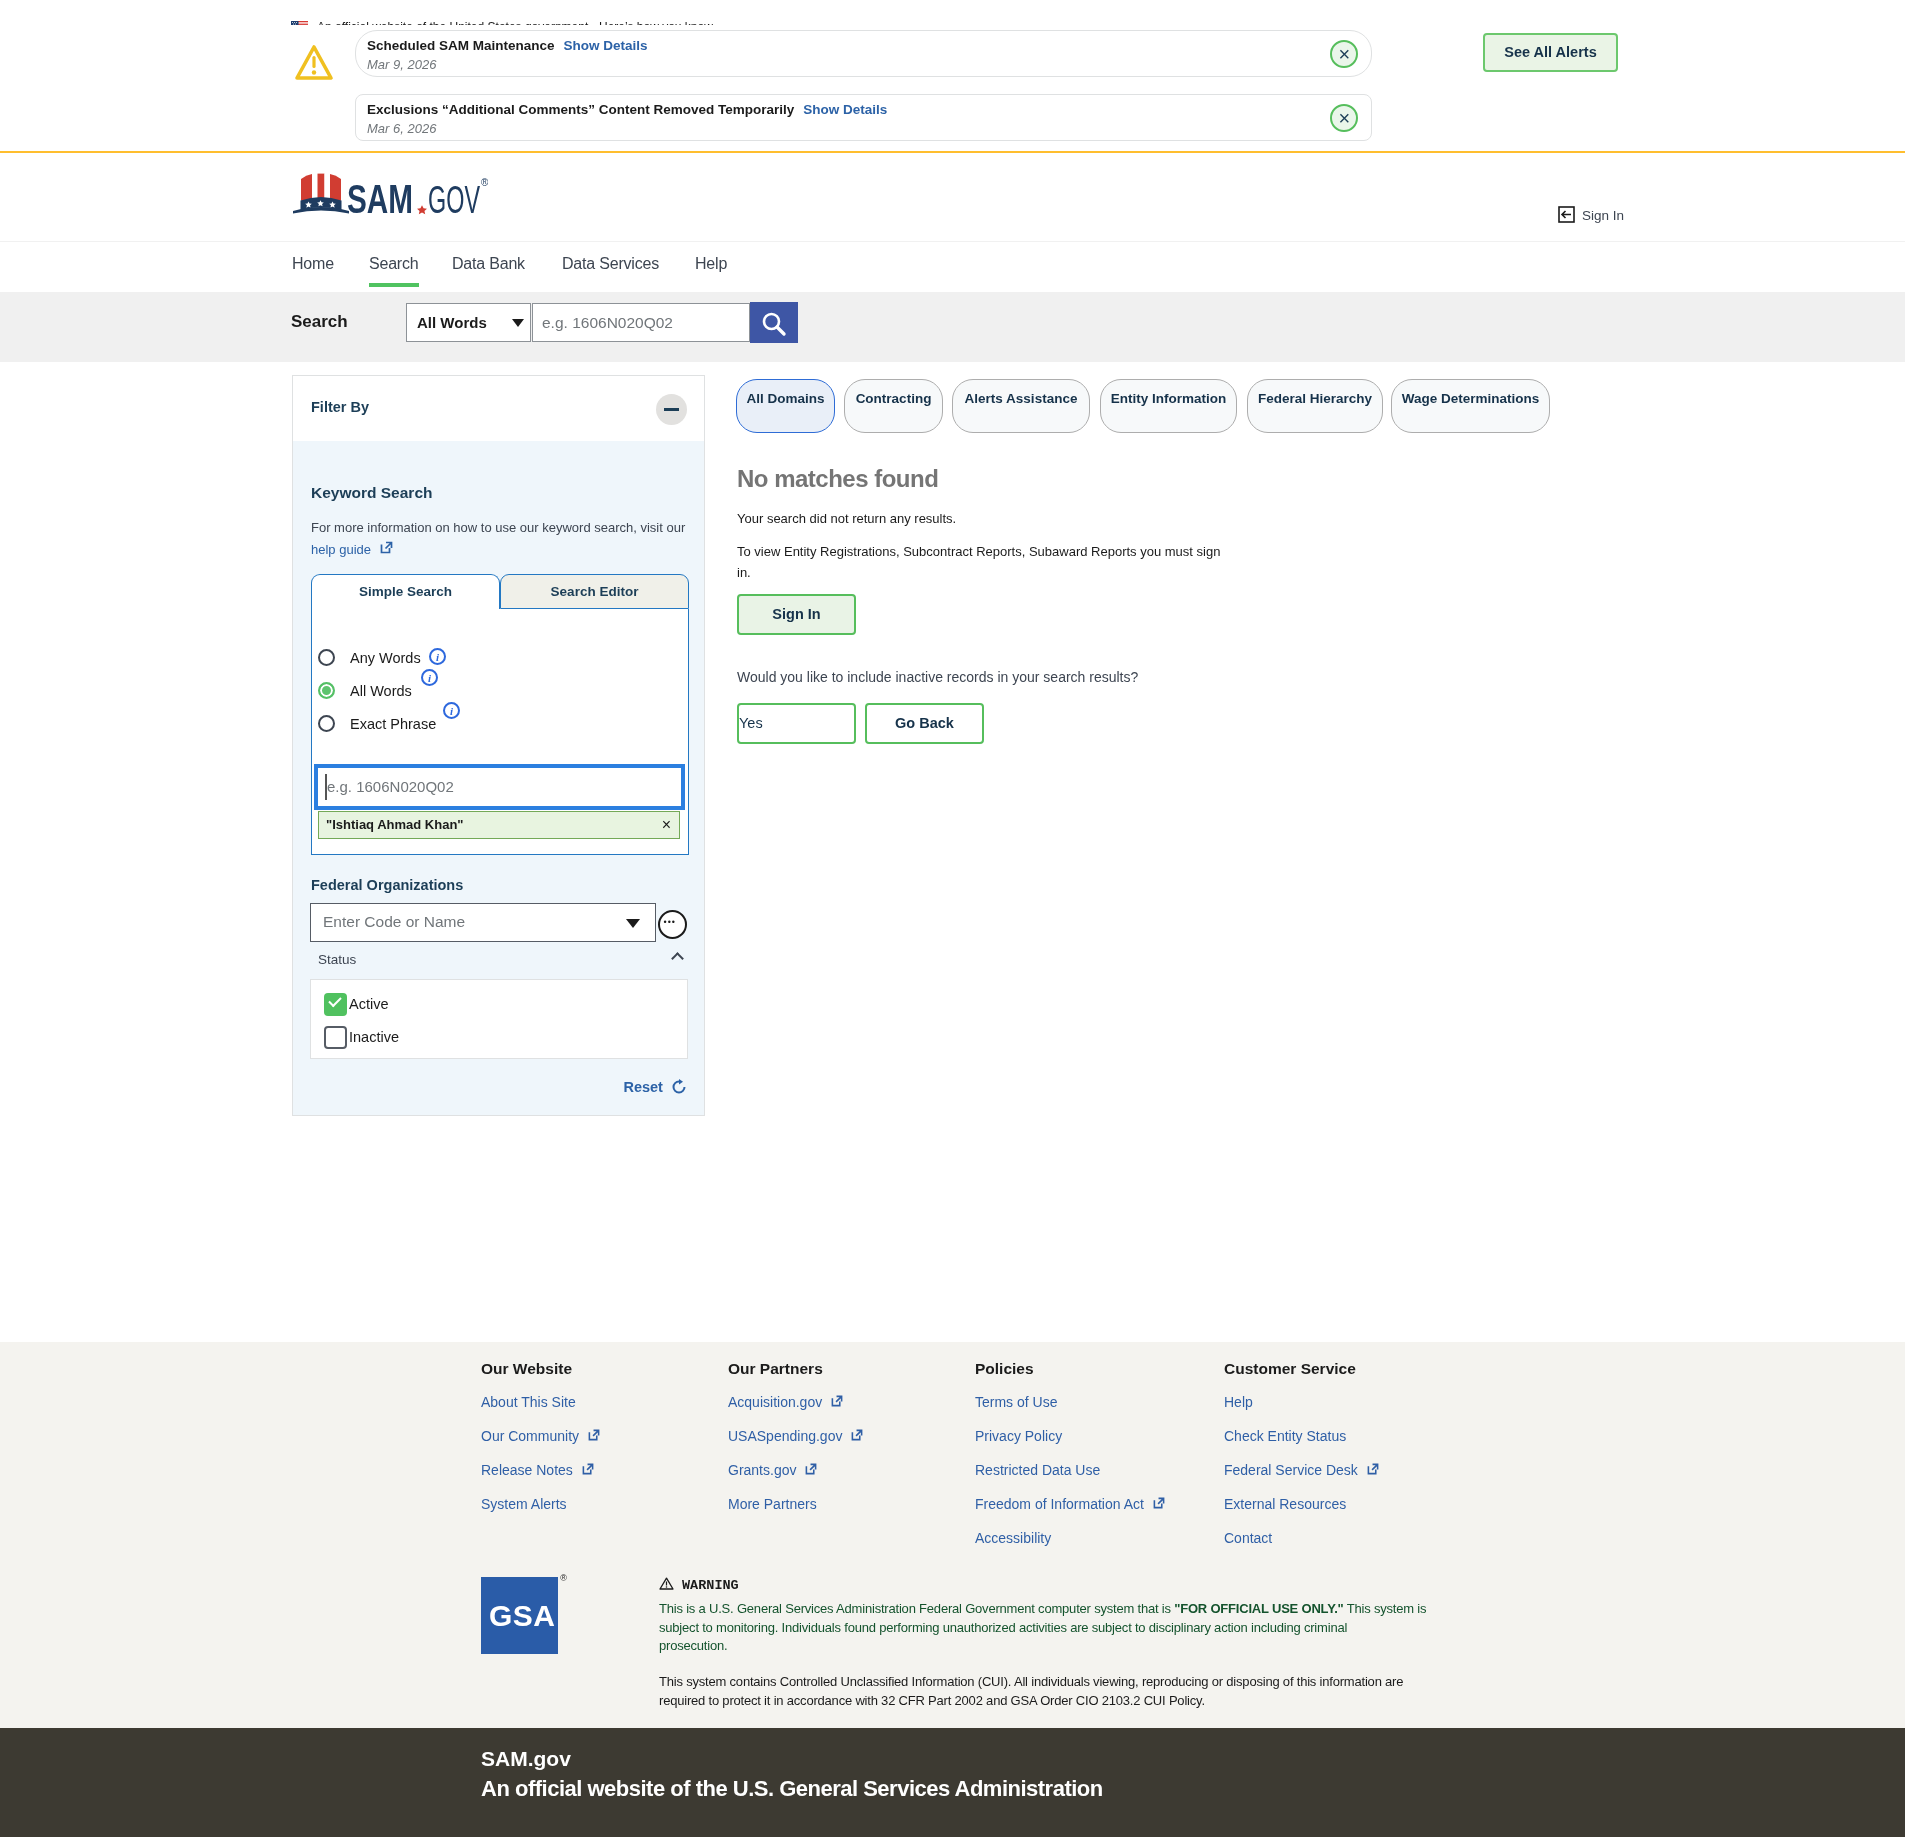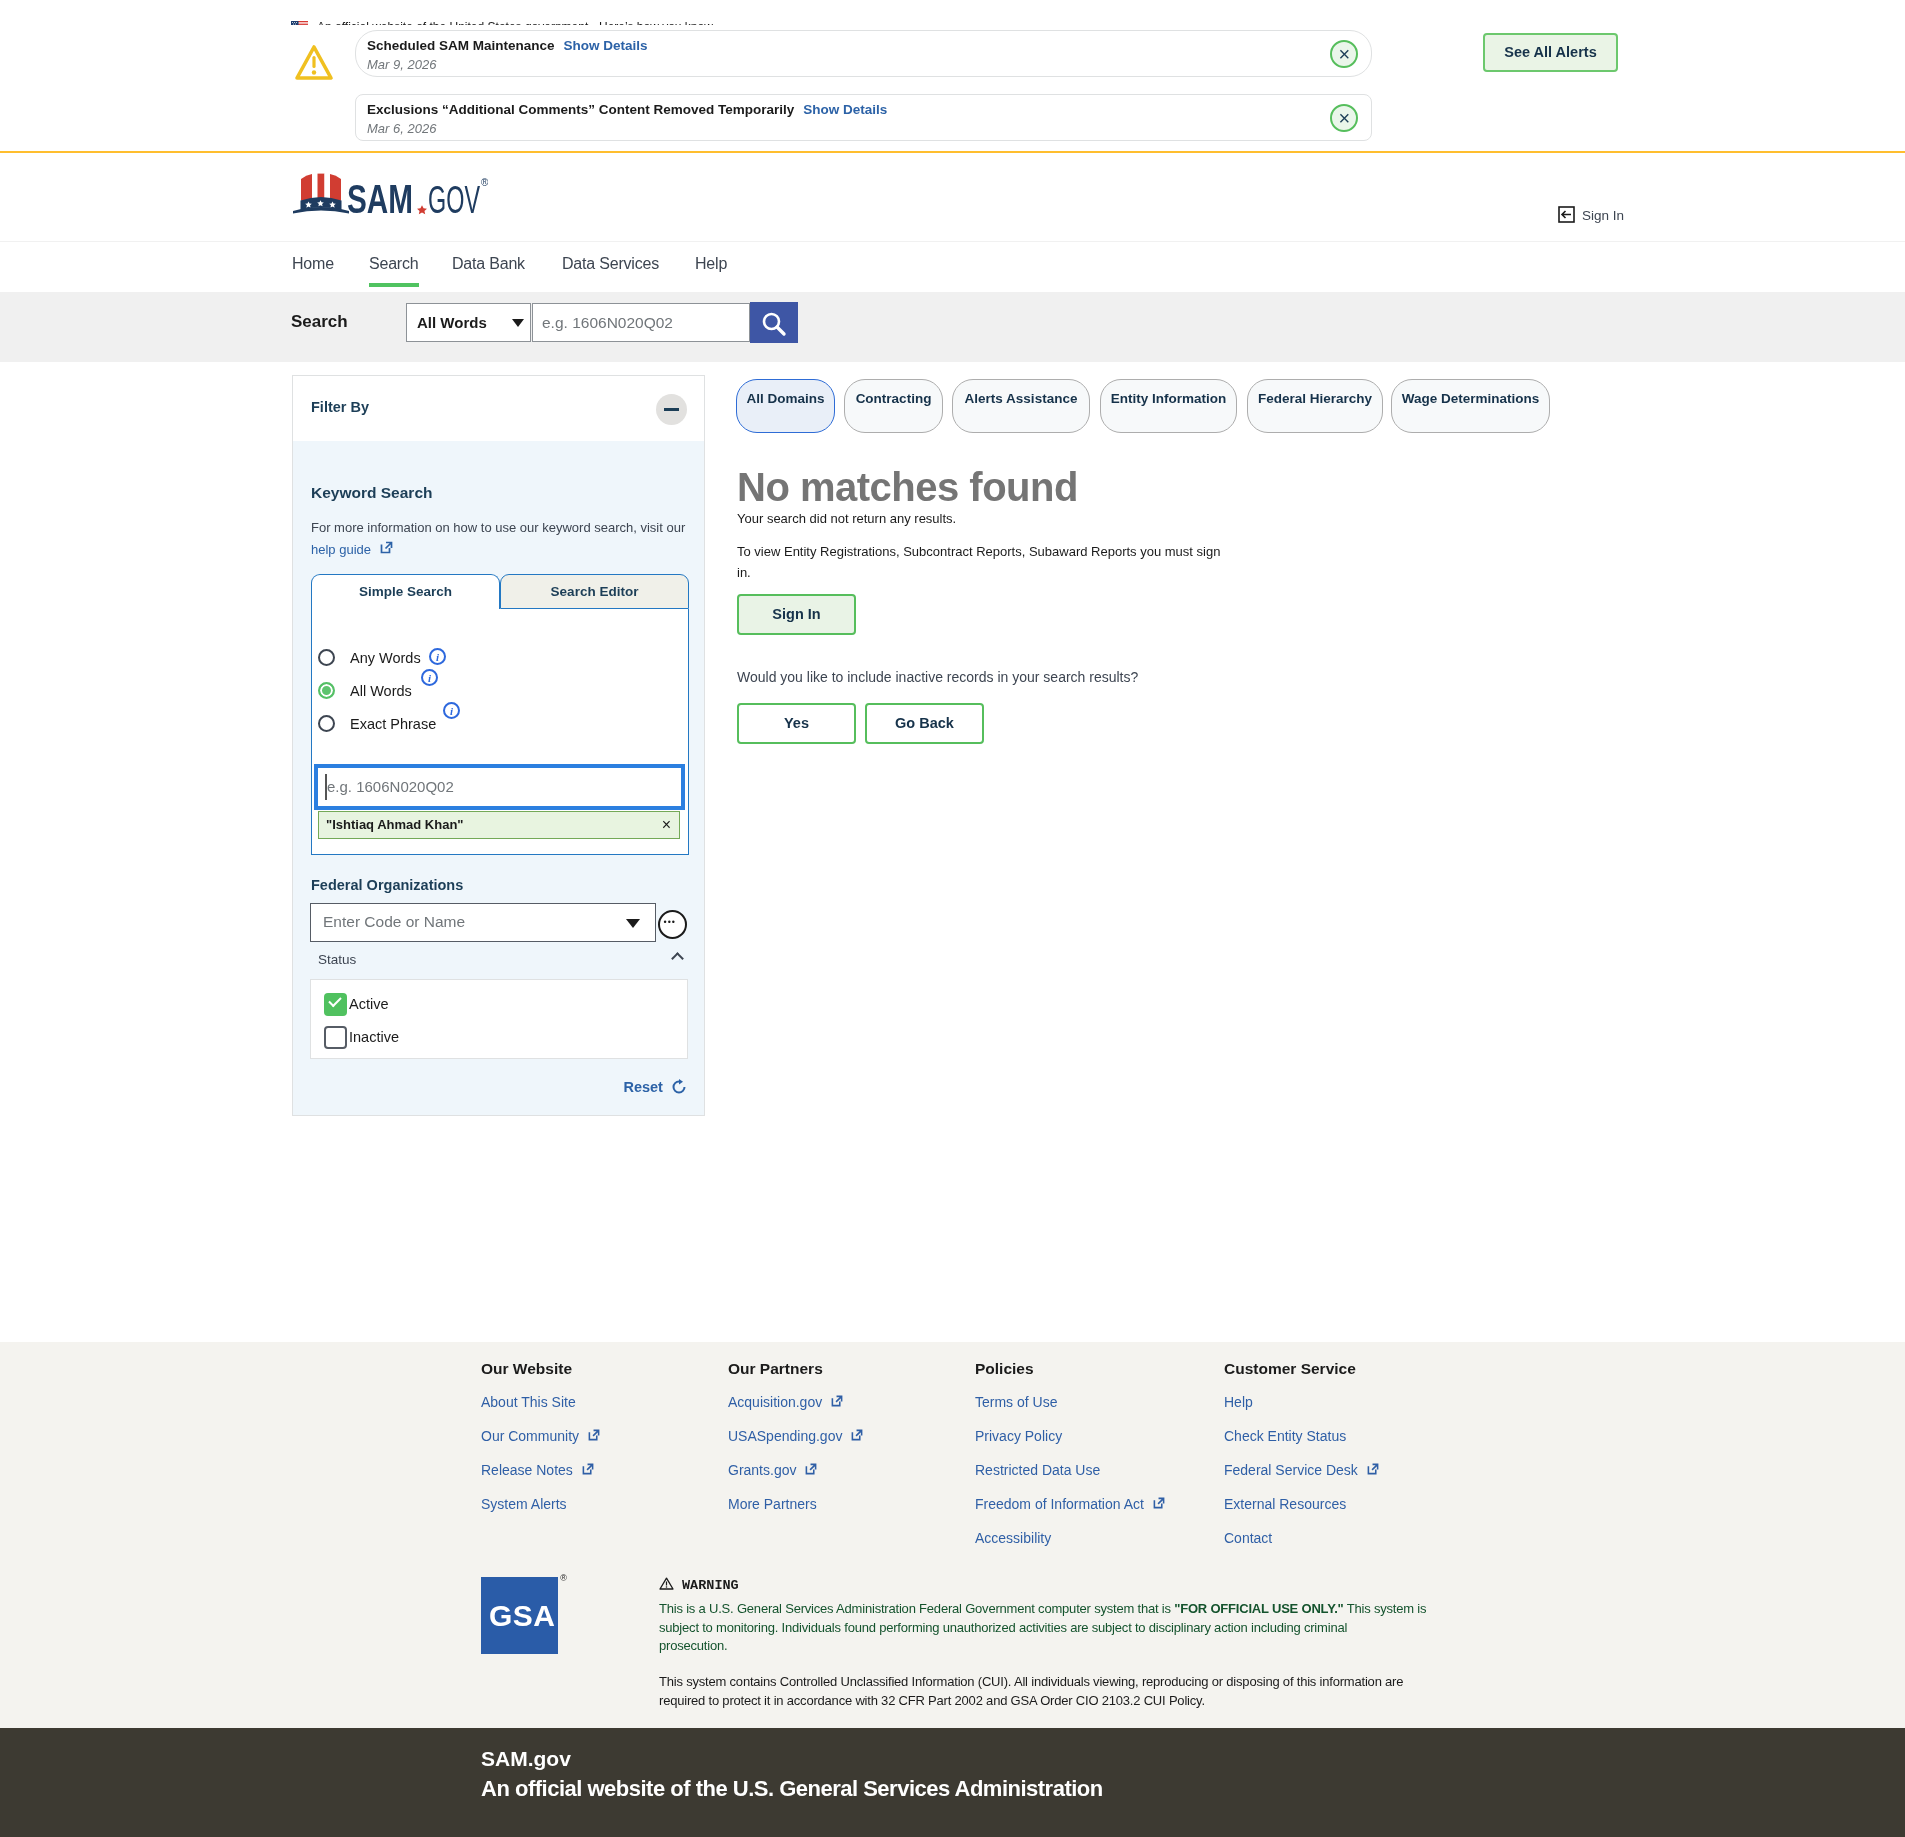--- a/index.html
+++ b/index.html
@@ -86,26 +86,26 @@
 .cb.on { background:#50c15f; }
 .cb.on:before { content:""; position:absolute; left:5px; top:4px; width:10px; height:5px; border-left:2.5px solid #fff; border-bottom:2.5px solid #fff; transform:rotate(-45deg); }
 .cb.off { background:#fff; border:2px solid #565c65; }
 .cb-row span.lbl { margin-left:25px; }
 #resetrow { position:absolute; right:17px; top:638px; font-size:14.5px; font-weight:bold; color:#2c62a7; }
 
 
 .pill { position:absolute; top:379px; height:54px; border-radius:21px; font-size:13.5px; font-weight:bold; color:#16324a; text-align:center; background:#f7f9fa; border:1px solid #adadad; }
 .pill.on { background:#e9eff8; border:1.5px solid #2e6cd6; }
 .pill span { display:block; margin-top:11px; }
-#nomatch { position:absolute; left:737px; top:465px; font-size:40px; letter-spacing:-0.5px; font-weight:bold; color:#757575; }
+#nomatch { position:absolute; left:737px; top:465px; font-size:24px; letter-spacing:-0.5px; font-weight:bold; color:#757575; }
 #r1 { position:absolute; left:737px; top:511px; font-size:13px; color:#1b1b1b; }
 #r2 { position:absolute; left:737px; top:541px; font-size:13px; color:#1b1b1b; line-height:21px; }
 #signin-btn { position:absolute; left:737px; top:594px; width:119px; height:41px; background:#e9f3e6; border:2px solid #56be5c; border-radius:4px; font-size:14.5px; font-weight:bold; color:#16324a; text-align:center; line-height:37px; }
 #r3 { position:absolute; left:737px; top:669px; font-size:14px; color:#3d4551;text-align:center; }
-#yes-btn { position:absolute; left:737px; top:703px; width:119px; height:41px; background:#fff; border:2px solid #56be5c; border-radius:4px; font-size:14.5px; font-weight:bold; color:#16324a; text-align:center; line-height:37px; }
+#yes-btn { position:absolute; left:737px; top:703px; width:119px; height:41px; background:#fff; border:2px solid #56be5c; border-radius:4px; font-size:14.5px; font-weight:normal; color:#16324a; text-align:left; line-height:37px; }
 #goback-btn { position:absolute; left:865px; top:703px; width:119px; height:41px; background:#fff; border:2px solid #56be5c; border-radius:4px; font-size:14.5px; font-weight:bold; color:#16324a; text-align:center; line-height:37px; }
 
 
 #flight { position:absolute; top:1342px; left:0; width:1905px; height:386px; background:#f4f3ef; }
 .fcol { position:absolute; top:18px; }
 .fcol h4 { font-size:15.5px; font-weight:bold; color:#1b1b1b; margin-bottom:17px; }
 .fcol a { display:block; font-size:14px; color:#2f5fa6; text-decoration:none; margin-bottom:20px; line-height:14px; }
 .ext { display:inline-block; margin-left:5px; }
 #gsablock { position:absolute; left:481px; top:235px; width:77px; height:77px; background:#2a5ca8; }
 #gsablock .g { position:absolute; left:8px; top:22px; color:#fff; font-size:30px; font-weight:bold; letter-spacing:0.5px; }

